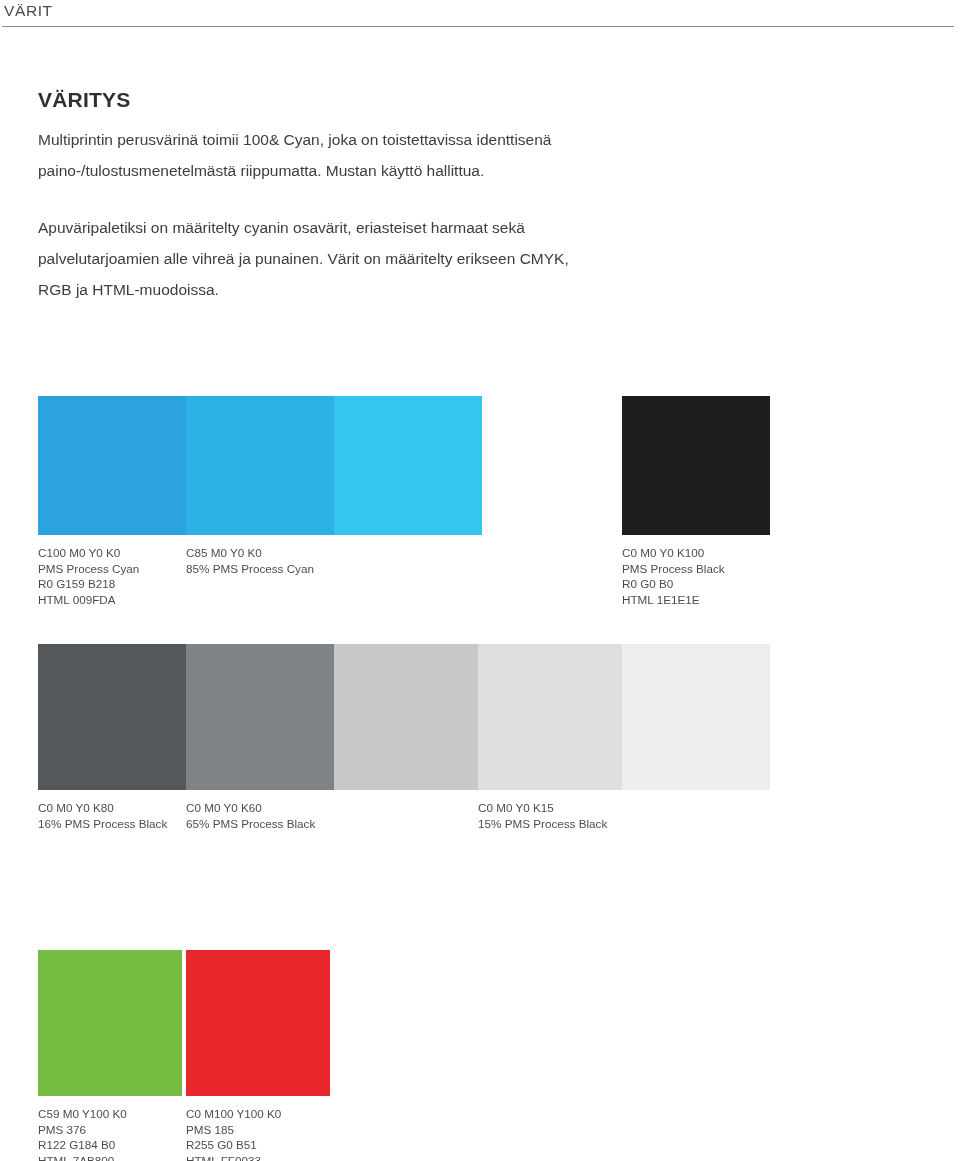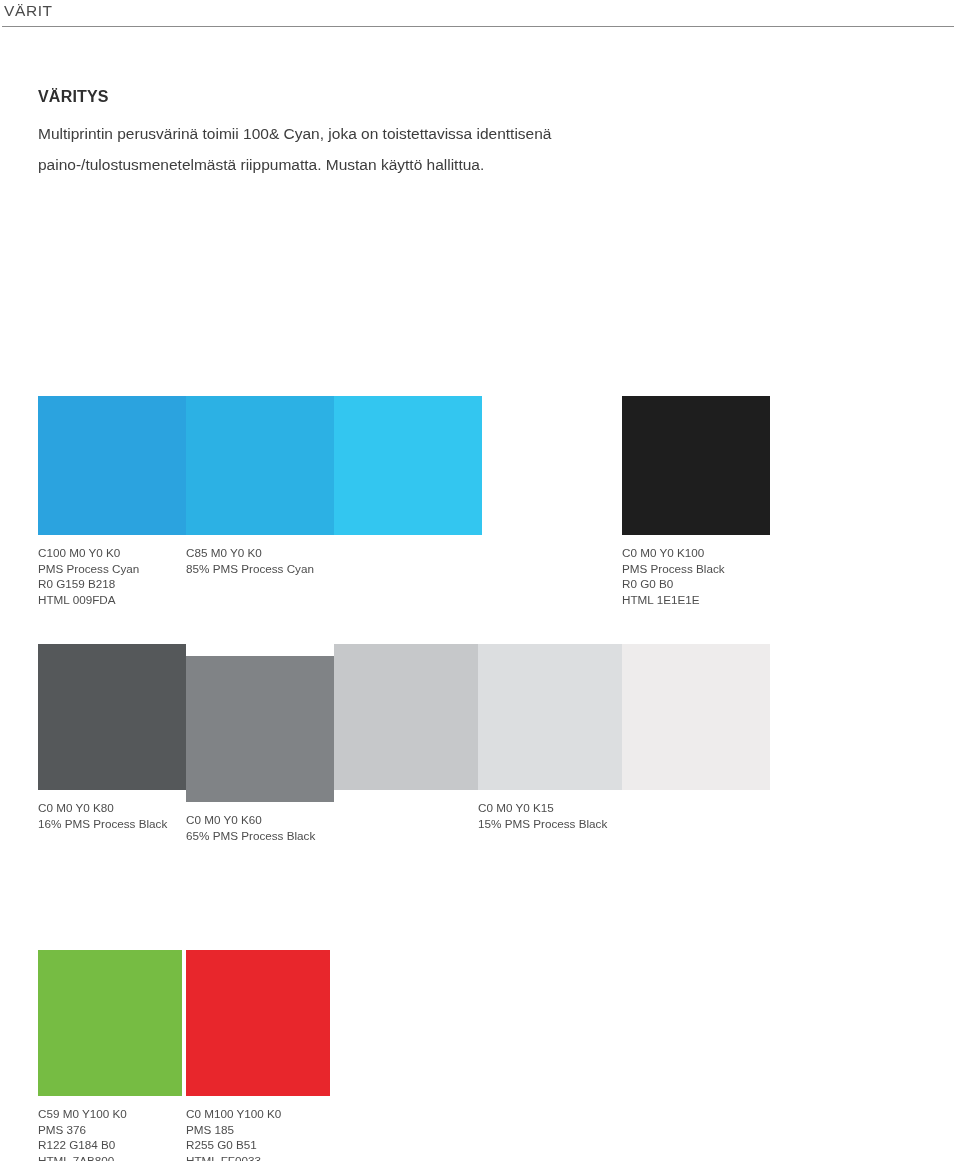--- a/index.html
+++ b/index.html
@@ -45,21 +45,21 @@
   }
 
   
   .intro {
     position: absolute;
     left: 38px;
     top: 88px;
     width: 560px;
   }
   .intro .section-heading {
-    font-size: 16px;
+    font-size: 21px;
     font-weight: bold;
     color: #2f2f2f;
     letter-spacing: 0.2px;
     margin: 0 0 12px 0;
   }
   .intro p {
     margin: 0;
     font-size: 15.5px;
     line-height: 31px;
     color: #3d3d3d;
@@ -100,21 +100,21 @@
   .row-cyan .swatch-chip { height: 139px; }
   .row-cyan .cell-0 { left: 38px; }
   .row-cyan .cell-1 { left: 186px; }
   .row-cyan .cell-2 { left: 334px; }
   .row-cyan .cell-3 { left: 622px; }
 
   
   .row-gray .swatch-cell { width: 148px; }
   .row-gray .swatch-chip { height: 146px; }
   .row-gray .cell-0 { left: 38px; }
-  .row-gray .cell-1 { left: 186px; margin-top: 12px; }
+  .row-gray .cell-1 { left: 186px; }
   .row-gray .cell-2 { left: 334px; }
   .row-gray .cell-3 { left: 478px; }
   .row-gray .cell-4 { left: 622px; }
 
   
   .row-accent .swatch-cell { width: 144px; }
   .row-accent .swatch-chip { height: 146px; }
   .row-accent .cell-0 { left: 38px; }
   .row-accent .cell-1 { left: 186px; }
 </style>
@@ -122,20 +122,21 @@
 <body>
 
 <div class="page-header">
   <div class="header-title">VÄRIT</div>
   <div class="header-rule"></div>
 </div>
 
 <div class="intro">
   <h2 class="section-heading">VÄRITYS</h2>
   <p class="para-1">Multiprintin perusvärinä toimii 100&amp; Cyan, joka on toistettavissa identtisenä paino-/tulostusmenetelmästä riippumatta. Mustan käyttö hallittua.</p>
+  <p class="para-2">Apuväripaletiksi on määritelty cyanin osavärit, eriasteiset harmaat sekä palvelutarjoamien alle vihreä ja punainen. Värit on määritelty erikseen CMYK, RGB ja HTML-muodoissa.</p>
 </div>
 
 <div class="swatch-row row-cyan" id="swatch-row-cyan">
     <div class="swatch-cell cell-0">
       <div class="swatch-chip" style="background: rgb(43, 163, 223);"></div>
       <div class="swatch-caption">
         <span class="cap-line">C100 M0 Y0 K0</span>
         <span class="cap-line">PMS Process Cyan</span>
         <span class="cap-line">R0 G159 B218</span>
         <span class="cap-line">HTML 009FDA</span>

